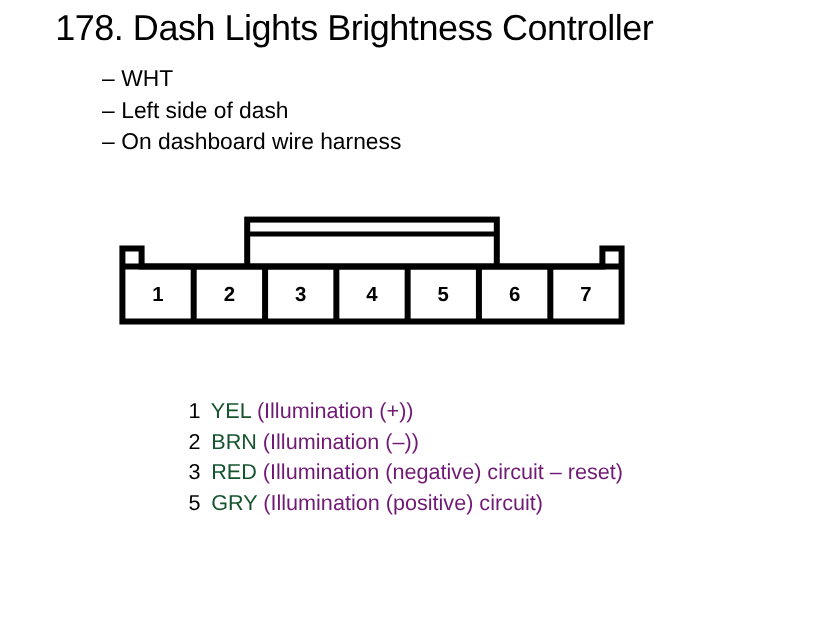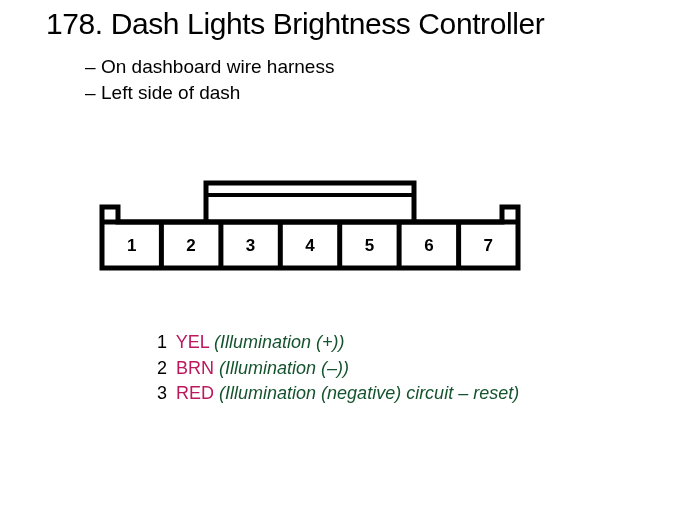--- a/index.html
+++ b/index.html
@@ -74,38 +74,40 @@
   }
   .pin-row {
     white-space: nowrap;
   }
   .pin-index {
     display: inline-block;
     min-width: 14px;
     color: #000000;
   }
   .pin-color {
-    color: #be185d;
+    color: #14532d;
   }
   .pin-desc {
-    color: #14532d;
-    font-style: italic;
+    color: #701a75;
   }
 </style>
 </head>
 <body>
 
 <div class="title">178. Dash Lights Brightness Controller</div>
 
 <div class="notes">
   <div class="note-row">
-    <span class="note-dash">–</span><span>On dashboard wire harness</span>
+    <span class="note-dash">–</span><span>WHT</span>
   </div>
   <div class="note-row">
     <span class="note-dash">–</span><span>Left side of dash</span>
+  </div>
+  <div class="note-row">
+    <span class="note-dash">–</span><span>On dashboard wire harness</span>
   </div>
 </div>
 
 <div class="connector">
   <svg width="428" height="100" viewBox="0 0 428 100" xmlns="http://www.w3.org/2000/svg">
 
     <g>
       <rect x="110" y="3" width="208" height="42" fill="#ffffff" stroke="#000000" stroke-width="5"></rect>
       <line x1="112" y1="15" x2="316" y2="15" stroke="#000000" stroke-width="4"></line>
     </g>
@@ -142,13 +144,18 @@
   <div class="pin-row">
     <span class="pin-index">2</span>
     <span class="pin-color">BRN</span>
     <span class="pin-desc">(Illumination (–))</span>
   </div>
   <div class="pin-row">
     <span class="pin-index">3</span>
     <span class="pin-color">RED</span>
     <span class="pin-desc">(Illumination (negative) circuit – reset)</span>
   </div>
+  <div class="pin-row">
+    <span class="pin-index">5</span>
+    <span class="pin-color">GRY</span>
+    <span class="pin-desc">(Illumination (positive) circuit)</span>
+  </div>
 </div>
 
 </body></html>

